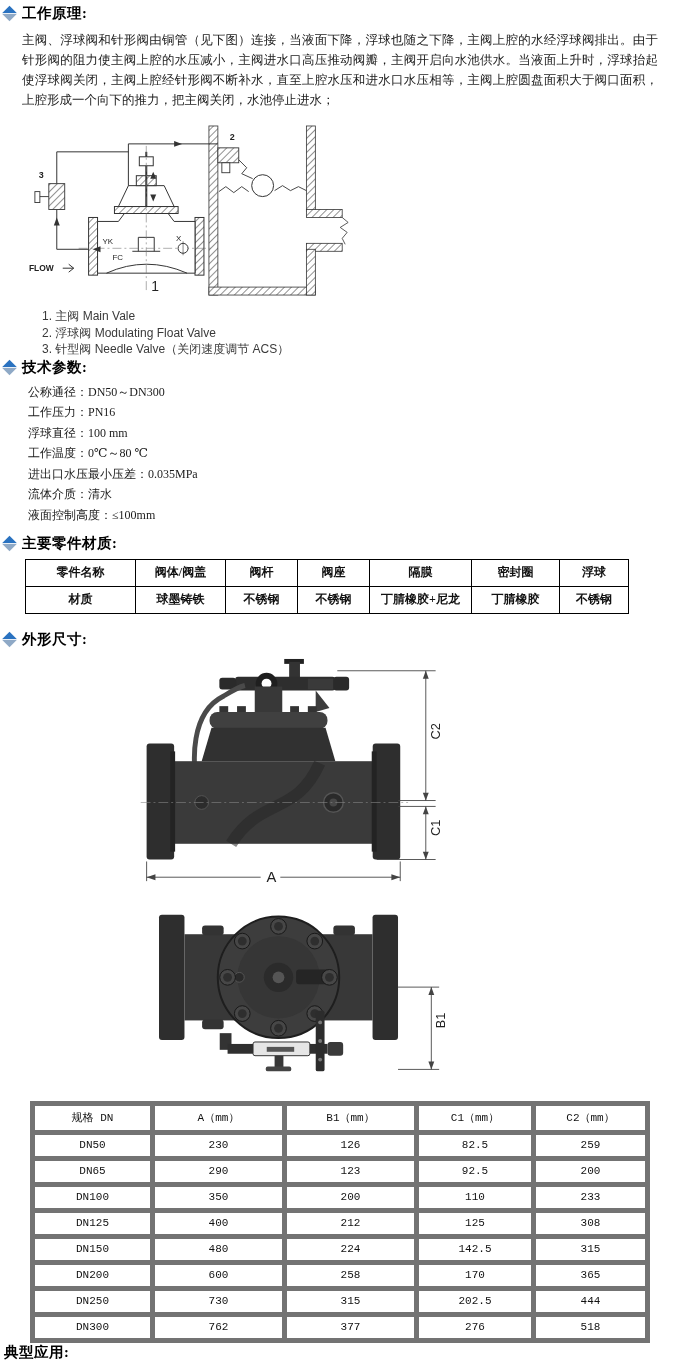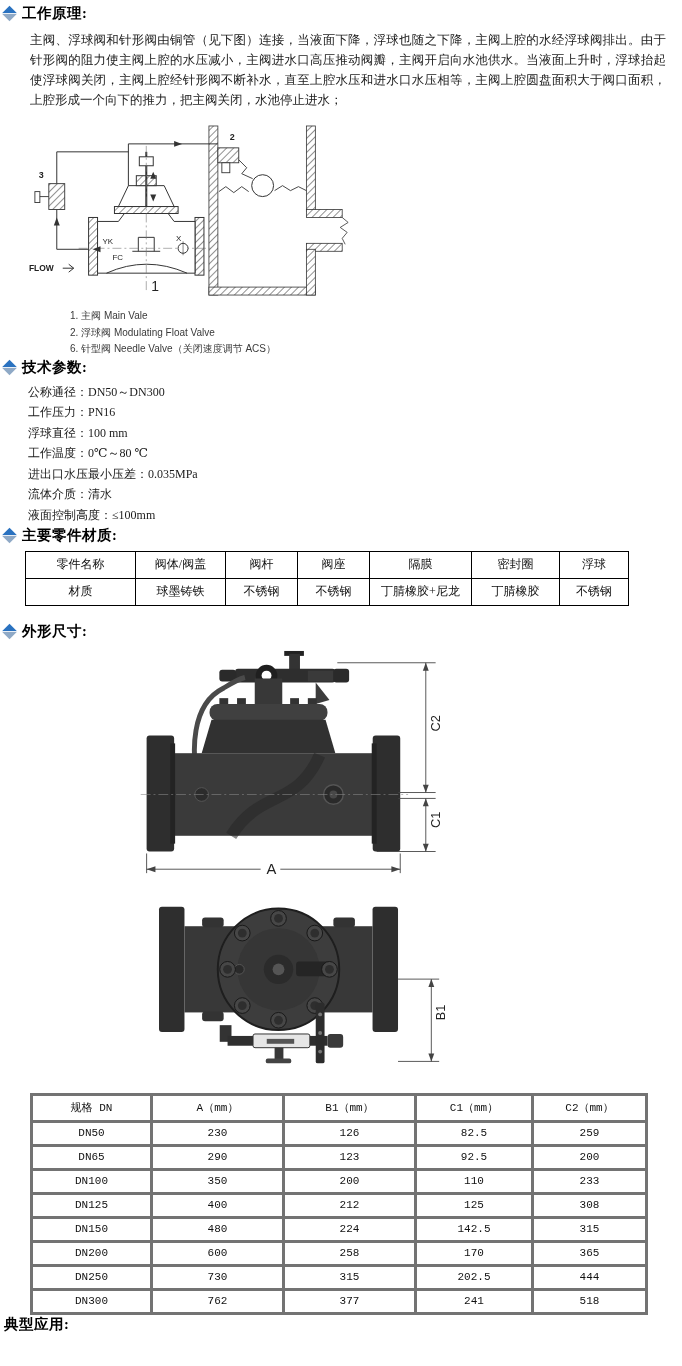--- a/index.html
+++ b/index.html
@@ -15,44 +15,44 @@
   
   .sec-h { display:flex; align-items:center; gap:7px; margin-left:4px; }
   .diamond {
     width: 11px; height: 11px; flex: 0 0 11px;
     transform: rotate(45deg);
     background: linear-gradient(135deg, #2a72c0 0%, #2a72c0 48%, #e8eef5 50%, #8fa9c6 52%, #8fa9c6 100%);
   }
   .sec-h h2 { font-size: 14.5px; font-weight: bold; color:#000; letter-spacing:0.5px; }
   
   .principle-body {
-    margin: 7px 0 0 30px; width: 636px;
+    margin: 7px 0 0 22px; width: 636px;
     font-size: 12.5px; line-height: 20px; text-align: justify;
     color:#1a1a1a;
   }
   
   .schematic-wrap { margin: 12px 0 0 26px; }
-  .captions { margin: 2px 0 0 70px; font-size: 10px; line-height: 16.5px; color:#3a3a3a;
+  .captions { margin: 2px 0 0 42px; font-size: 12px; line-height: 16.5px; color:#3a3a3a;
     font-family: "Liberation Sans", "DejaVu Sans", sans-serif; }
   
   .params { margin: 5px 0 0 28px; font-size: 12px; line-height: 20.6px; color:#1a1a1a; }
   .params div { white-space: pre-wrap; }
   
   table { border-collapse: collapse; text-align: center; }
   .materials-table { margin: 6px 0 0 25px; width: 603px; table-layout: fixed;
     border: 1.5px solid #000; font-size: 12px; }
-  .materials-table th, .materials-table td { border: 1px solid #000; font-weight: normal; padding: 4.5px 2px; }
+  .materials-table th, .materials-table td { border: 1px solid #000; font-weight: bold; padding: 4.5px 2px; }
   .dims-table { margin: 8px 0 0 30px; width: 615px; table-layout: fixed;
     border: 1px solid #000; font-size: 11px;
     font-family: "Liberation Mono", "DejaVu Sans Mono", monospace; }
-  .dims-table th, .dims-table td { border: 3px solid #737373; font-weight: normal; padding: 4.5px 2px; }
+  .dims-table th, .dims-table td { border: 5px solid #737373; font-weight: normal; padding: 4.5px 2px; }
   .subtitle { margin: 5px 0 0 28px; font-size: 12px; color:#1a1a1a; }
   .drawing1 { margin: 8px 0 0 138px; }
   .drawing2 { margin: 4px 0 0 148px; }
-  .mt4 { margin-top: 4px; } .mt8 { } .mt10 { margin-top: 16px; } .mt12 { margin-top: 0; }
+  .mt4 { margin-top: 4px; } .mt8 { margin-top: 8px; } .mt10 { margin-top: 16px; } .mt12 { margin-top: 0; }
   svg text { font-family: "Liberation Sans", "DejaVu Sans", sans-serif; fill:#222; }
 </style>
 </head>
 <body>
 
 <div class="page">
 
   <div class="sec-h mt4">
     <span class="diamond"></span>
     <h2>工作原理:</h2>
@@ -128,21 +128,21 @@
       <text x="86" y="139" font-size="8">FC</text>
       <text x="150" y="120" font-size="8">X</text>
       <text x="2" y="150" font-size="8.5" font-weight="bold">FLOW</text>
       <path d="M36,147 h11 m0,0 l-5,-4 m5,4 l-5,4" stroke="#333" fill="none" stroke-width="1"></path>
     </svg>
   </div>
 
   <div class="captions">
     <div>1. 主阀 Main Vale</div>
     <div>2. 浮球阀 Modulating Float Valve</div>
-    <div>6. 针型阀 Needle Valve（关闭速度调节 ACS）</div>
+    <div>3. 针型阀 Needle Valve（关闭速度调节 ACS）</div>
   </div>
 
   <div class="sec-h mt12">
     <span class="diamond"></span>
     <h2>技术参数:</h2>
   </div>
   <div class="params">
     <div>公称通径：DN50～DN300</div>
     <div>工作压力：PN16</div>
     <div>浮球直径：100 mm</div>
@@ -396,21 +396,21 @@
           <td>DN250</td>
           <td>730</td>
           <td>315</td>
           <td>202.5</td>
           <td>444</td>
         </tr>
         <tr>
           <td>DN300</td>
           <td>762</td>
           <td>377</td>
-          <td>241</td>
+          <td>276</td>
           <td>518</td>
         </tr>
       </tbody>
   </table>
 
   <div class="sec-h mt12">
 
     <h2>典型应用:</h2>
   </div>
 

